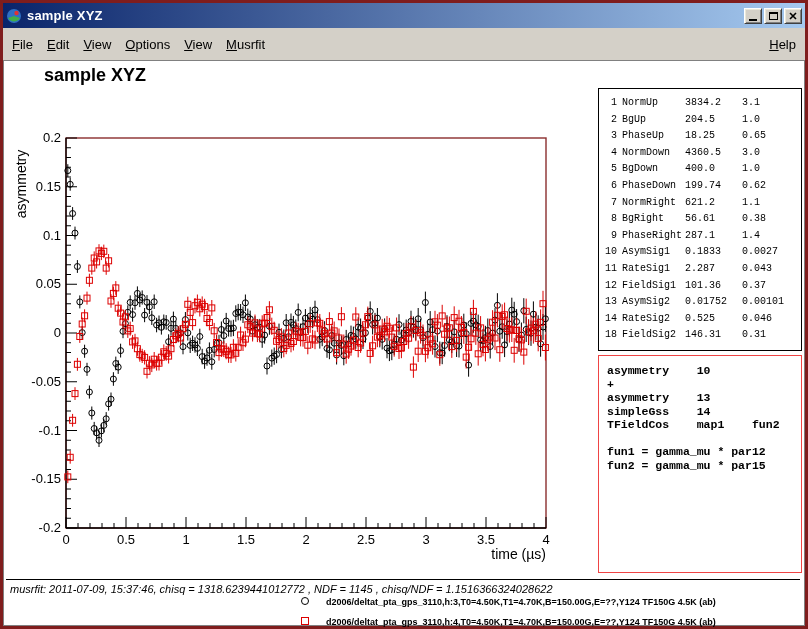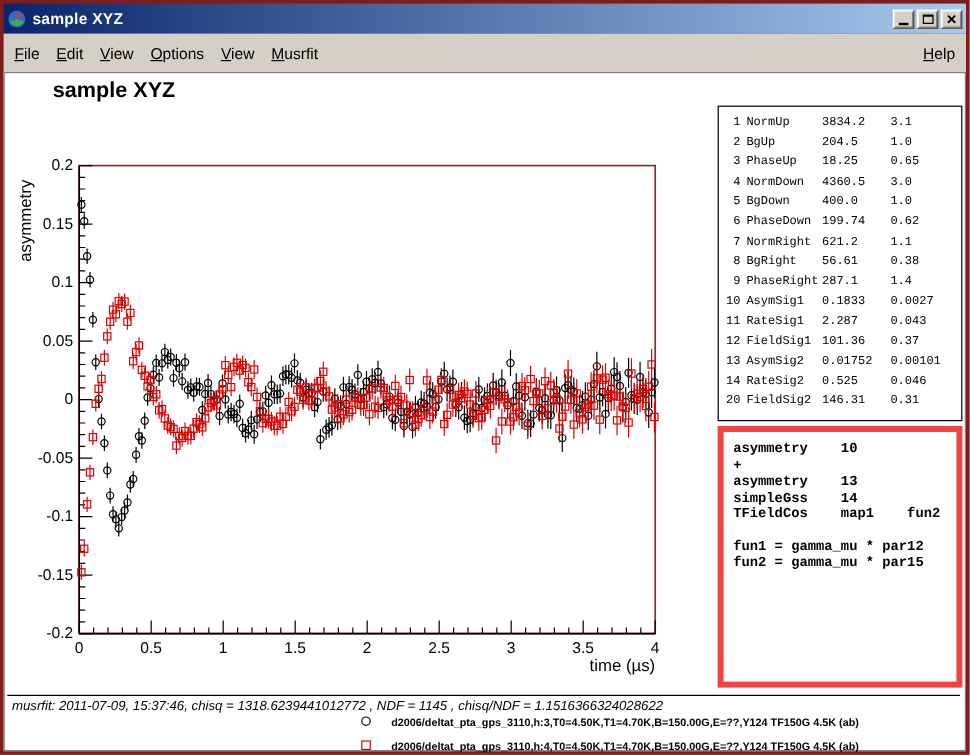--- a/index.html
+++ b/index.html
@@ -30,21 +30,21 @@
 
   .plot-title { position:absolute; left:40px; top:4px; font-size:18px; font-weight:bold; color:#000; }
 
   #plot-svg { position:absolute; left:0; top:0; font-family:"Liberation Sans",sans-serif; }
 
   .param-box { position:absolute; left:594px; top:27px; width:204px; height:263px; border:1px solid #000;
                font-family:"Liberation Mono",monospace; font-size:10px; padding:6px 0 0 6px; overflow:hidden; }
   .param-row { display:grid; grid-template-columns:17px 63px 57px 1fr; line-height:16.6px; white-space:nowrap; }
   .pc-n { text-align:right; padding-right:5px; }
 
-  .theory-box { position:absolute; left:594px; top:294px; width:204px; height:218px; border:5px solid #ef4444;
+  .theory-box { position:absolute; left:594px; top:294px; width:204px; height:218px; border:1px solid #ef4444;
                 font-family:"Liberation Mono",monospace; font-size:11.5px; font-weight:bold; padding:8px 0 0 8px; overflow:hidden; }
   .theory-line { white-space:pre; line-height:13.5px; }
 
   .status-divider { position:absolute; left:2px; top:518px; width:794px; border-top:1px solid #000; }
   .status-line { position:absolute; left:6px; top:522px; font-size:11px; color:#000; white-space:nowrap;font-style:italic; }
 
   .legend { position:absolute; left:0; top:536px; width:100%; }
   .legend-row { height:20px; display:flex; align-items:flex-start; }
   .legend-marker { width:8px; height:8px; margin-left:297px; flex:0 0 auto; }
   .mk-circle { border:1.4px solid #000; border-radius:50%; }
@@ -1086,21 +1086,21 @@
           <span class="pc-value">0.01752</span>
           <span class="pc-error">0.00101</span>
         </div>
         <div class="param-row">
           <span class="pc-n">14</span>
           <span class="pc-name">RateSig2</span>
           <span class="pc-value">0.525</span>
           <span class="pc-error">0.046</span>
         </div>
         <div class="param-row">
-          <span class="pc-n">20</span>
+          <span class="pc-n">18</span>
           <span class="pc-name">FieldSig2</span>
           <span class="pc-value">146.31</span>
           <span class="pc-error">0.31</span>
         </div>
       </div>
 
     <div class="theory-box" id="theory-box">
         <div class="theory-line">asymmetry    10</div>
         <div class="theory-line">+</div>
         <div class="theory-line">asymmetry    13</div>

